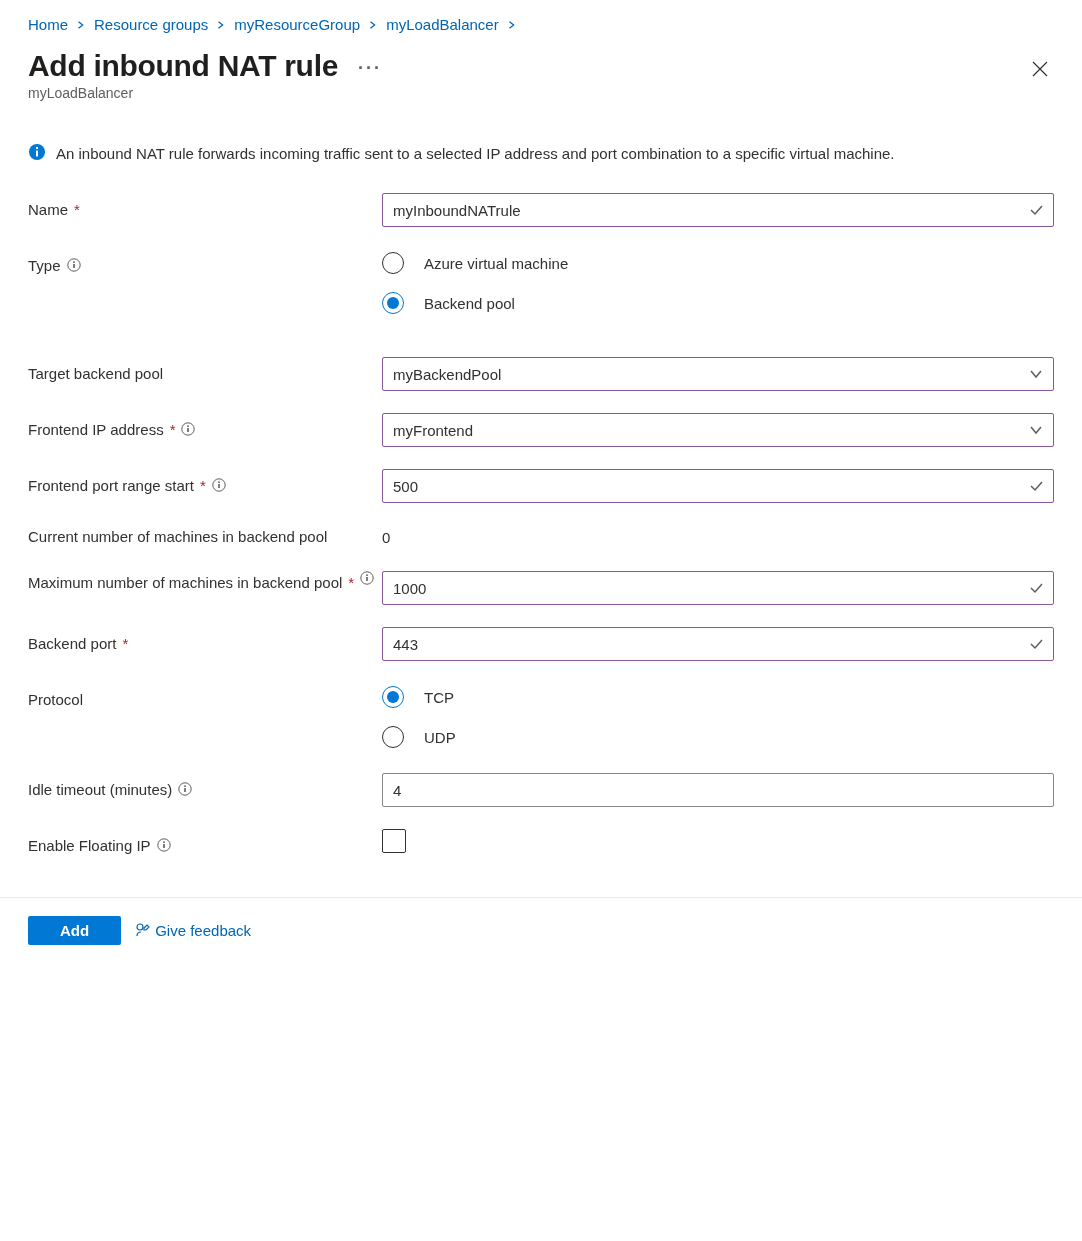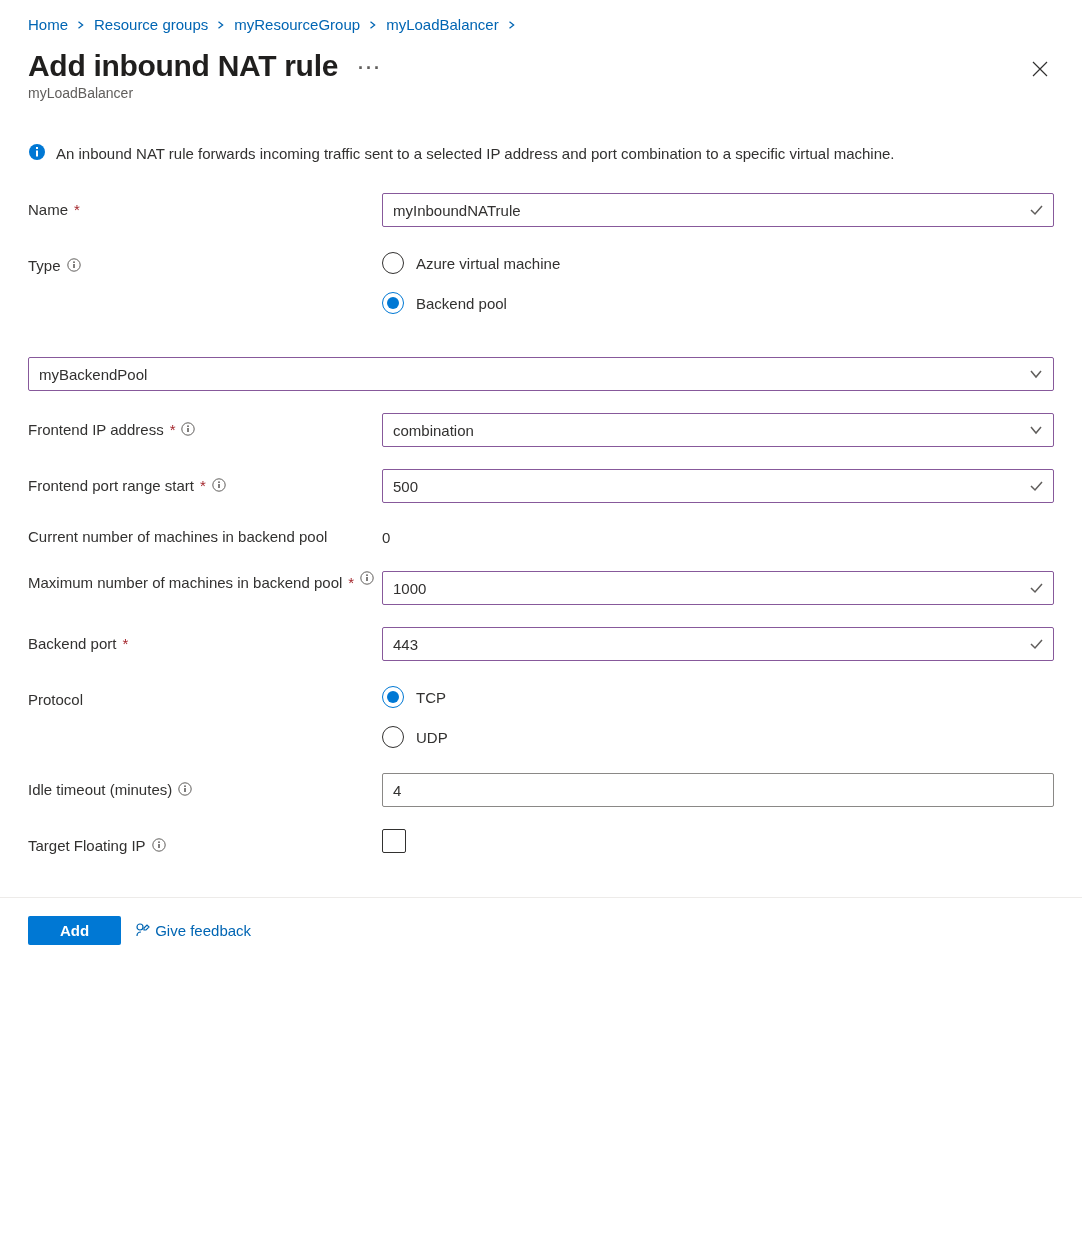--- a/index.html
+++ b/index.html
@@ -75,21 +75,21 @@
     padding:8px 10px;
     background:#fff;
     cursor:pointer;
   }
   .tf.plain{border-color:var(--border);}
   .tf span{flex:1;font-size:15px;color:#323130;}
   .tf .ic{flex:0 0 18px;display:flex;align-items:center;justify-content:flex-end;}
   .tf .ic svg{width:14px;height:14px;display:block;}
 
   
-  .radio{display:flex;align-items:center;gap:12px;cursor:pointer;height:28px;}
+  .radio{display:flex;align-items:center;gap:20px;cursor:pointer;height:28px;}
   .radio .dot{width:22px;height:22px;border:1px solid #323130;border-radius:50%;display:flex;align-items:center;justify-content:center;}
   .radio.sel .dot{border-color:var(--accent);}
   .radio.sel .dot::after{content:"";width:12px;height:12px;background:var(--accent);border-radius:50%;}
   .radio .lbl{font-size:15px;}
   .radio-group{display:flex;flex-direction:column;gap:12px;}
 
   
   .chk{width:24px;height:24px;border:1px solid #323130;border-radius:2px;cursor:pointer;background:#fff;}
 
   
@@ -238,20 +238,23 @@
           </div>
           <div class="radio sel">
             <span class="dot"></span>
             <span class="lbl">Backend pool</span>
           </div>
         </div>
       </div>
     </div>
 
     <div class="row" style="margin-top:18px;">
+      <div class="label-col">
+        <span>Target backend pool</span>
+      </div>
       <div class="ctrl-col">
         <div class="tf">
           <span>myBackendPool</span>
           <span class="ic">
               <svg viewBox="0 0 14 14">
                 <use href="#i-chevdown"></use>
               </svg>
             </span>
         </div>
       </div>
@@ -262,21 +265,21 @@
         <span>Frontend IP address</span>
         <span class="req">*</span>
         <span class="help-icon">
             <svg viewBox="0 0 14 14">
               <use href="#i-help"></use>
             </svg>
           </span>
       </div>
       <div class="ctrl-col">
         <div class="tf">
-          <span>combination</span>
+          <span>myFrontend</span>
           <span class="ic">
               <svg viewBox="0 0 14 14">
                 <use href="#i-chevdown"></use>
               </svg>
             </span>
         </div>
       </div>
     </div>
 
     <div class="row">
@@ -379,21 +382,21 @@
       </div>
       <div class="ctrl-col">
         <div class="tf plain">
           <span>4</span>
         </div>
       </div>
     </div>
 
     <div class="row">
       <div class="label-col">
-        <span>Target Floating IP</span>
+        <span>Enable Floating IP</span>
         <span class="help-icon">
             <svg viewBox="0 0 14 14">
               <use href="#i-help"></use>
             </svg>
           </span>
       </div>
       <div class="ctrl-col">
         <div class="chk"></div>
       </div>
     </div>

